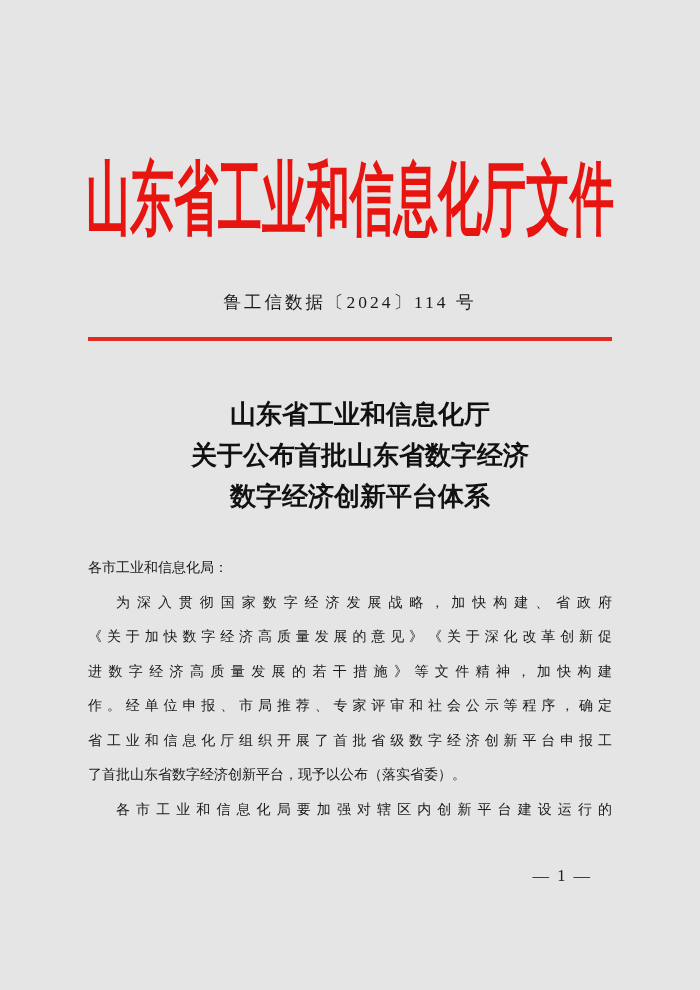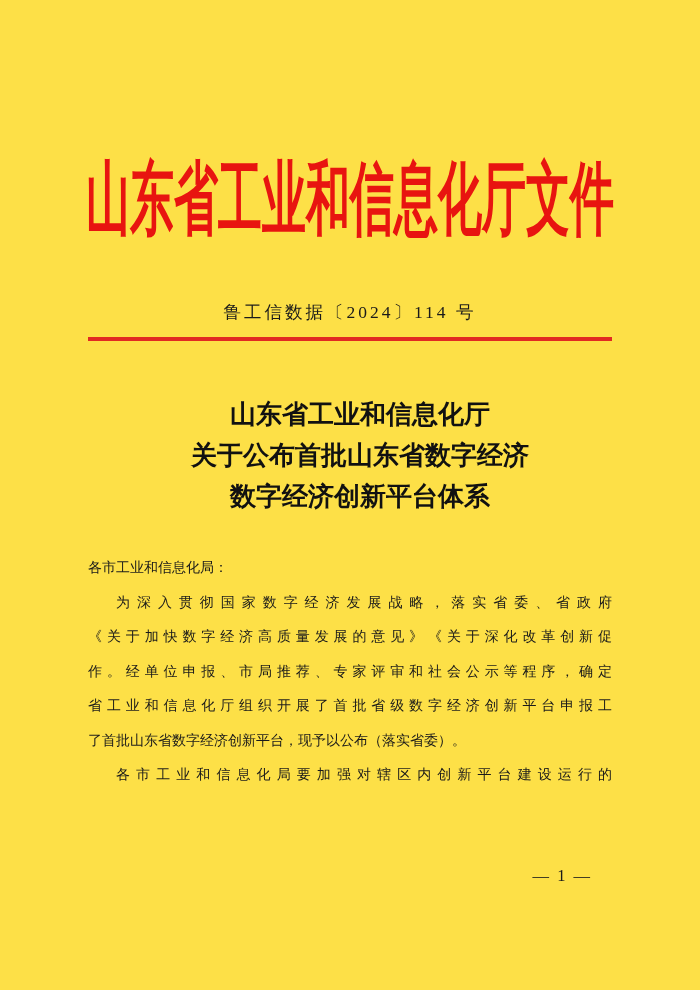--- a/index.html
+++ b/index.html
@@ -4,21 +4,21 @@
 <style>
   html, body {
     margin: 0;
     padding: 0;
     background: #ffffff;
   }
   .page {
     position: relative;
     width: 700px;
     height: 990px;
-    background: #fde047;
+    background: #e5e5e5;
     overflow: hidden;
     font-family: "Liberation Serif", "DejaVu Serif", serif;
     color: #1a1a1a;
   }
   
   .masthead {
     position: absolute;
     top: 160px;
     left: 0;
     width: 700px;
@@ -31,21 +31,21 @@
     font-weight: bold;
     color: #e81410;
     letter-spacing: 0px;
     transform: scaleY(1.82);
     transform-origin: center top;
     white-space: nowrap;
   }
   
   .docnum {
     position: absolute;
-    top: 300px;
+    top: 290px;
     left: 0;
     width: 700px;
     text-align: center;
     font-size: 17.5px;
     letter-spacing: 3px;
     color: #1a1a1a;
   }
   
   .redrule {
     position: absolute;
@@ -115,22 +115,23 @@
   <div class="redrule"></div>
 
   <div class="title-block">
     <div class="title-line">山东省工业和信息化厅</div>
     <div class="title-line">关于公布首批山东省数字经济</div>
     <div class="title-line">数字经济创新平台体系</div>
   </div>
 
   <div class="body-block">
     <div class="body-line">各市工业和信息化局：</div>
-    <div class="body-line fill indent">为深入贯彻国家数字经济发展战略，落实省委、省政府</div>
+    <div class="body-line fill indent">为深入贯彻国家数字经济发展战略，加快构建、省政府</div>
     <div class="body-line fill">《关于加快数字经济高质量发展的意见》《关于深化改革创新促</div>
+    <div class="body-line fill">进数字经济高质量发展的若干措施》等文件精神，加快构建</div>
     <div class="body-line fill">作。经单位申报、市局推荐、专家评审和社会公示等程序，确定</div>
     <div class="body-line fill">省工业和信息化厅组织开展了首批省级数字经济创新平台申报工</div>
     <div class="body-line">了首批山东省数字经济创新平台，现予以公布（落实省委）。</div>
     <div class="body-line fill indent">各市工业和信息化局要加强对辖区内创新平台建设运行的</div>
   </div>
 
   <div class="pagenum">— 1 —</div>
 
 </div>
 

